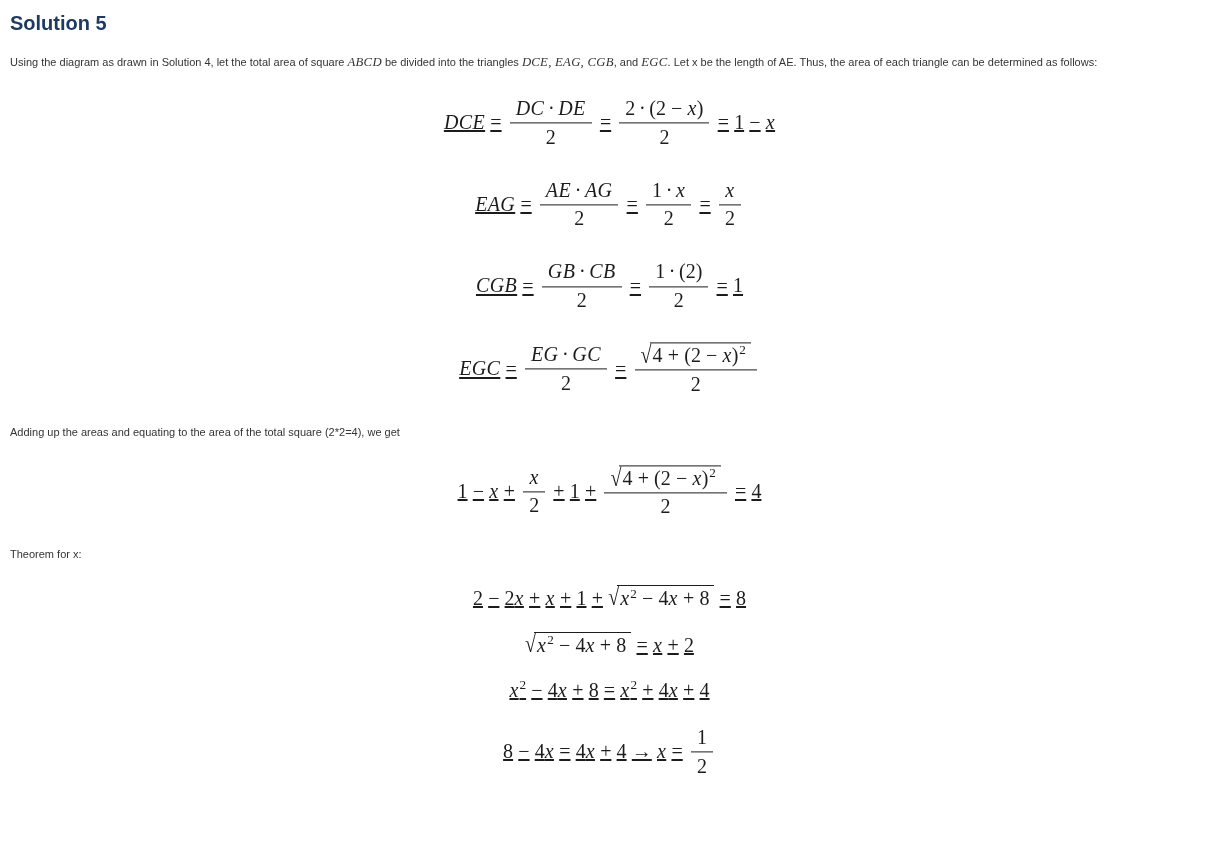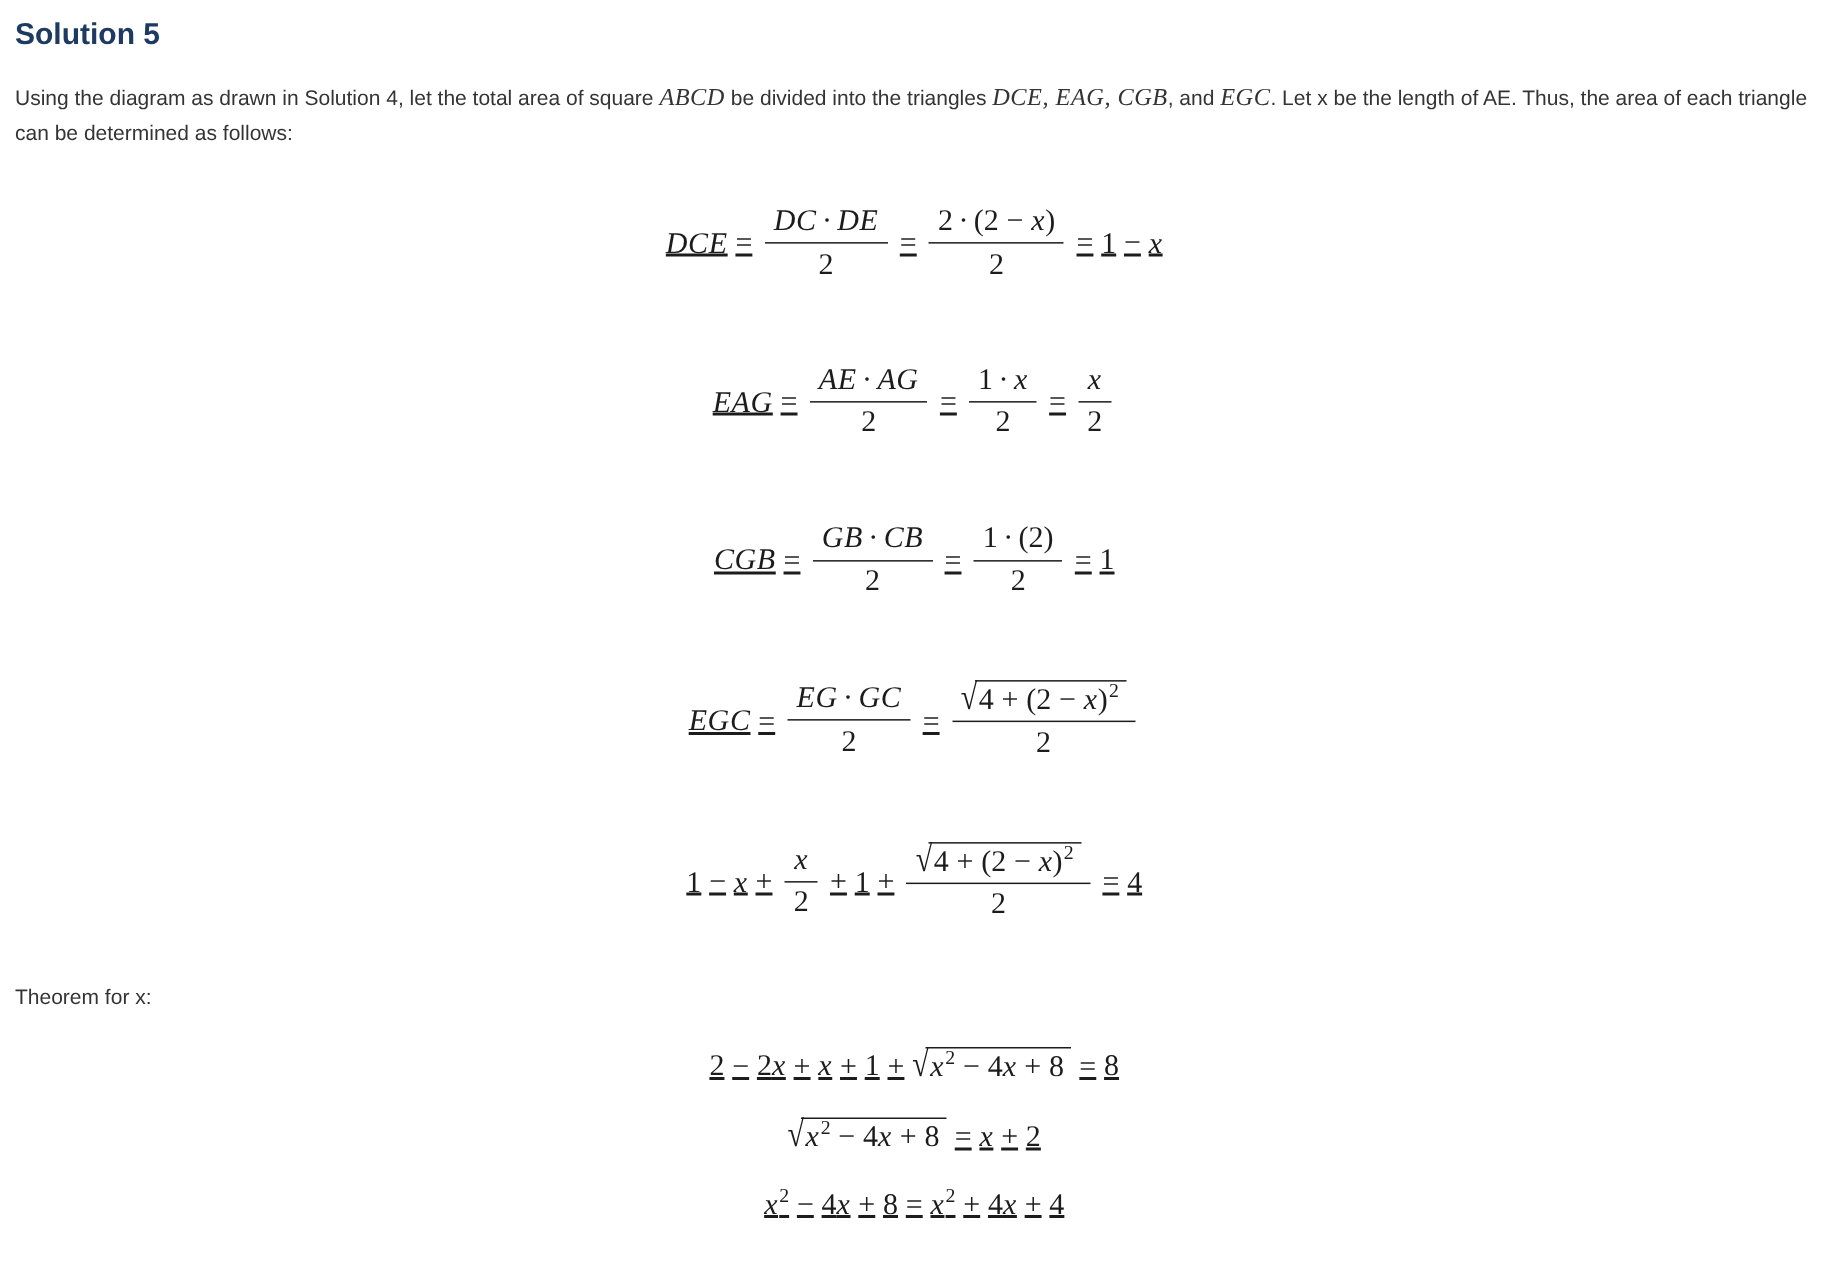--- a/index.html
+++ b/index.html
@@ -20,21 +20,21 @@
   }
   .page{padding:6px 10px 4px 10px;}
   h2.page-title{
     font-size:20px;
     font-weight:700;
     color:var(--heading-color);
     margin:6px 0 18px 0;
     font-family:"Liberation Sans","DejaVu Sans",sans-serif;
   }
   p.para{
-    font-size:14px;
+    font-size:11px;
     line-height:1.55;
     margin:8px 0;
     color:var(--text-color);
   }
   .imath{
     font-family:"Liberation Serif","DejaVu Serif",serif;
     font-style:italic;
     font-size:1.16em;
     letter-spacing:0.02em;
   }
@@ -59,21 +59,21 @@
     font-size:0.66em;
     vertical-align:super;
     line-height:0;
     margin-left:0.06em;
     font-style:normal;
   }
   .mfrac{
     display:inline-block;
     vertical-align:middle;
     text-align:center;
-    margin:16px 0.15em;
+    margin:4px 0.15em;
     transform:translateY(-0.08em);
   }
   .mfrac > .num{display:block; padding:0 0.3em 0.12em 0.3em; line-height:1.15;}
   .mfrac > .den{display:block; border-top:1.5px solid currentColor; padding:0.12em 0.3em 0 0.3em; line-height:1.15;}
   .msqrt{display:inline-block; white-space:nowrap;}
   .sqrt-sym{
     display:inline-block;
     font-style:normal;
     transform:scaleY(1.22);
     transform-origin:70% 72%;
@@ -90,20 +90,21 @@
 <body>
 
 <div class="page">
   <h2 class="page-title">Solution 5</h2>
   <div id="content">
       <p class="para"><span class="trun">Using the diagram as drawn in Solution 4, let the total area of square </span><span class="imath">ABCD</span><span class="trun"> be divided into the triangles </span><span class="imath">DCE, EAG, CGB</span><span class="trun">, and </span><span class="imath">EGC</span><span class="trun">. Let x be the length of AE. Thus, the area of each triangle can be determined as follows:</span></p>
       <div class="equation"><span class="math-line"><span class="mi">DCE</span><span class="mo">=</span><span class="mfrac"><span class="num"><span class="mi">DC</span><span class="mo cdot">·</span><span class="mi">DE</span></span><span class="den"><span class="mn">2</span></span></span><span class="mo">=</span><span class="mfrac"><span class="num"><span class="mn">2</span><span class="mo cdot">·</span><span class="mn">(</span><span class="mn">2</span><span class="mo">−</span><span class="mi">x</span><span class="mn">)</span></span><span class="den"><span class="mn">2</span></span></span><span class="mo">=</span><span class="mn">1</span><span class="mo">−</span><span class="mi">x</span></span></div>
       <div class="equation"><span class="math-line"><span class="mi">EAG</span><span class="mo">=</span><span class="mfrac"><span class="num"><span class="mi">AE</span><span class="mo cdot">·</span><span class="mi">AG</span></span><span class="den"><span class="mn">2</span></span></span><span class="mo">=</span><span class="mfrac"><span class="num"><span class="mn">1</span><span class="mo cdot">·</span><span class="mi">x</span></span><span class="den"><span class="mn">2</span></span></span><span class="mo">=</span><span class="mfrac"><span class="num"><span class="mi">x</span></span><span class="den"><span class="mn">2</span></span></span></span></div>
       <div class="equation"><span class="math-line"><span class="mi">CGB</span><span class="mo">=</span><span class="mfrac"><span class="num"><span class="mi">GB</span><span class="mo cdot">·</span><span class="mi">CB</span></span><span class="den"><span class="mn">2</span></span></span><span class="mo">=</span><span class="mfrac"><span class="num"><span class="mn">1</span><span class="mo cdot">·</span><span class="mn">(2)</span></span><span class="den"><span class="mn">2</span></span></span><span class="mo">=</span><span class="mn">1</span></span></div>
       <div class="equation"><span class="math-line"><span class="mi">EGC</span><span class="mo">=</span><span class="mfrac"><span class="num"><span class="mi">EG</span><span class="mo cdot">·</span><span class="mi">GC</span></span><span class="den"><span class="mn">2</span></span></span><span class="mo">=</span><span class="mfrac"><span class="num"><span class="msqrt"><span class="sqrt-sym">√</span><span class="radicand"><span class="mn">4</span><span class="mo">+</span><span class="mn">(</span><span class="mn">2</span><span class="mo">−</span><span class="mi">x</span><span class="mn">)</span><sup class="msup">2</sup></span></span></span><span class="den"><span class="mn">2</span></span></span></span></div>
+      <p class="para"><span class="trun">Adding up the areas and equating to the area of the total square (2*2=4), we get</span></p>
       <div class="equation"><span class="math-line"><span class="mn">1</span><span class="mo">−</span><span class="mi">x</span><span class="mo">+</span><span class="mfrac"><span class="num"><span class="mi">x</span></span><span class="den"><span class="mn">2</span></span></span><span class="mo">+</span><span class="mn">1</span><span class="mo">+</span><span class="mfrac"><span class="num"><span class="msqrt"><span class="sqrt-sym">√</span><span class="radicand"><span class="mn">4</span><span class="mo">+</span><span class="mn">(</span><span class="mn">2</span><span class="mo">−</span><span class="mi">x</span><span class="mn">)</span><sup class="msup">2</sup></span></span></span><span class="den"><span class="mn">2</span></span></span><span class="mo">=</span><span class="mn">4</span></span></div>
       <p class="para"><span class="trun">Theorem for x:</span></p>
       <div class="equation"><span class="math-line"><span class="mn">2</span><span class="mo">−</span><span class="mn">2</span><span class="mi">x</span><span class="mo">+</span><span class="mi">x</span><span class="mo">+</span><span class="mn">1</span><span class="mo">+</span><span class="msqrt"><span class="sqrt-sym">√</span><span class="radicand"><span class="mi">x</span><sup class="msup">2</sup><span class="mo">−</span><span class="mn">4</span><span class="mi">x</span><span class="mo">+</span><span class="mn">8</span></span></span><span class="mo">=</span><span class="mn">8</span></span></div>
       <div class="equation"><span class="math-line"><span class="msqrt"><span class="sqrt-sym">√</span><span class="radicand"><span class="mi">x</span><sup class="msup">2</sup><span class="mo">−</span><span class="mn">4</span><span class="mi">x</span><span class="mo">+</span><span class="mn">8</span></span></span><span class="mo">=</span><span class="mi">x</span><span class="mo">+</span><span class="mn">2</span></span></div>
       <div class="equation"><span class="math-line"><span class="mi">x</span><sup class="msup">2</sup><span class="mo">−</span><span class="mn">4</span><span class="mi">x</span><span class="mo">+</span><span class="mn">8</span><span class="mo">=</span><span class="mi">x</span><sup class="msup">2</sup><span class="mo">+</span><span class="mn">4</span><span class="mi">x</span><span class="mo">+</span><span class="mn">4</span></span></div>
       <div class="equation"><span class="math-line"><span class="mn">8</span><span class="mo">−</span><span class="mn">4</span><span class="mi">x</span><span class="mo">=</span><span class="mn">4</span><span class="mi">x</span><span class="mo">+</span><span class="mn">4</span><span class="mo">→</span><span class="mi">x</span><span class="mo">=</span><span class="mfrac"><span class="num"><span class="mn">1</span></span><span class="den"><span class="mn">2</span></span></span></span></div>
     </div>
 </div>
 
 </body></html>

